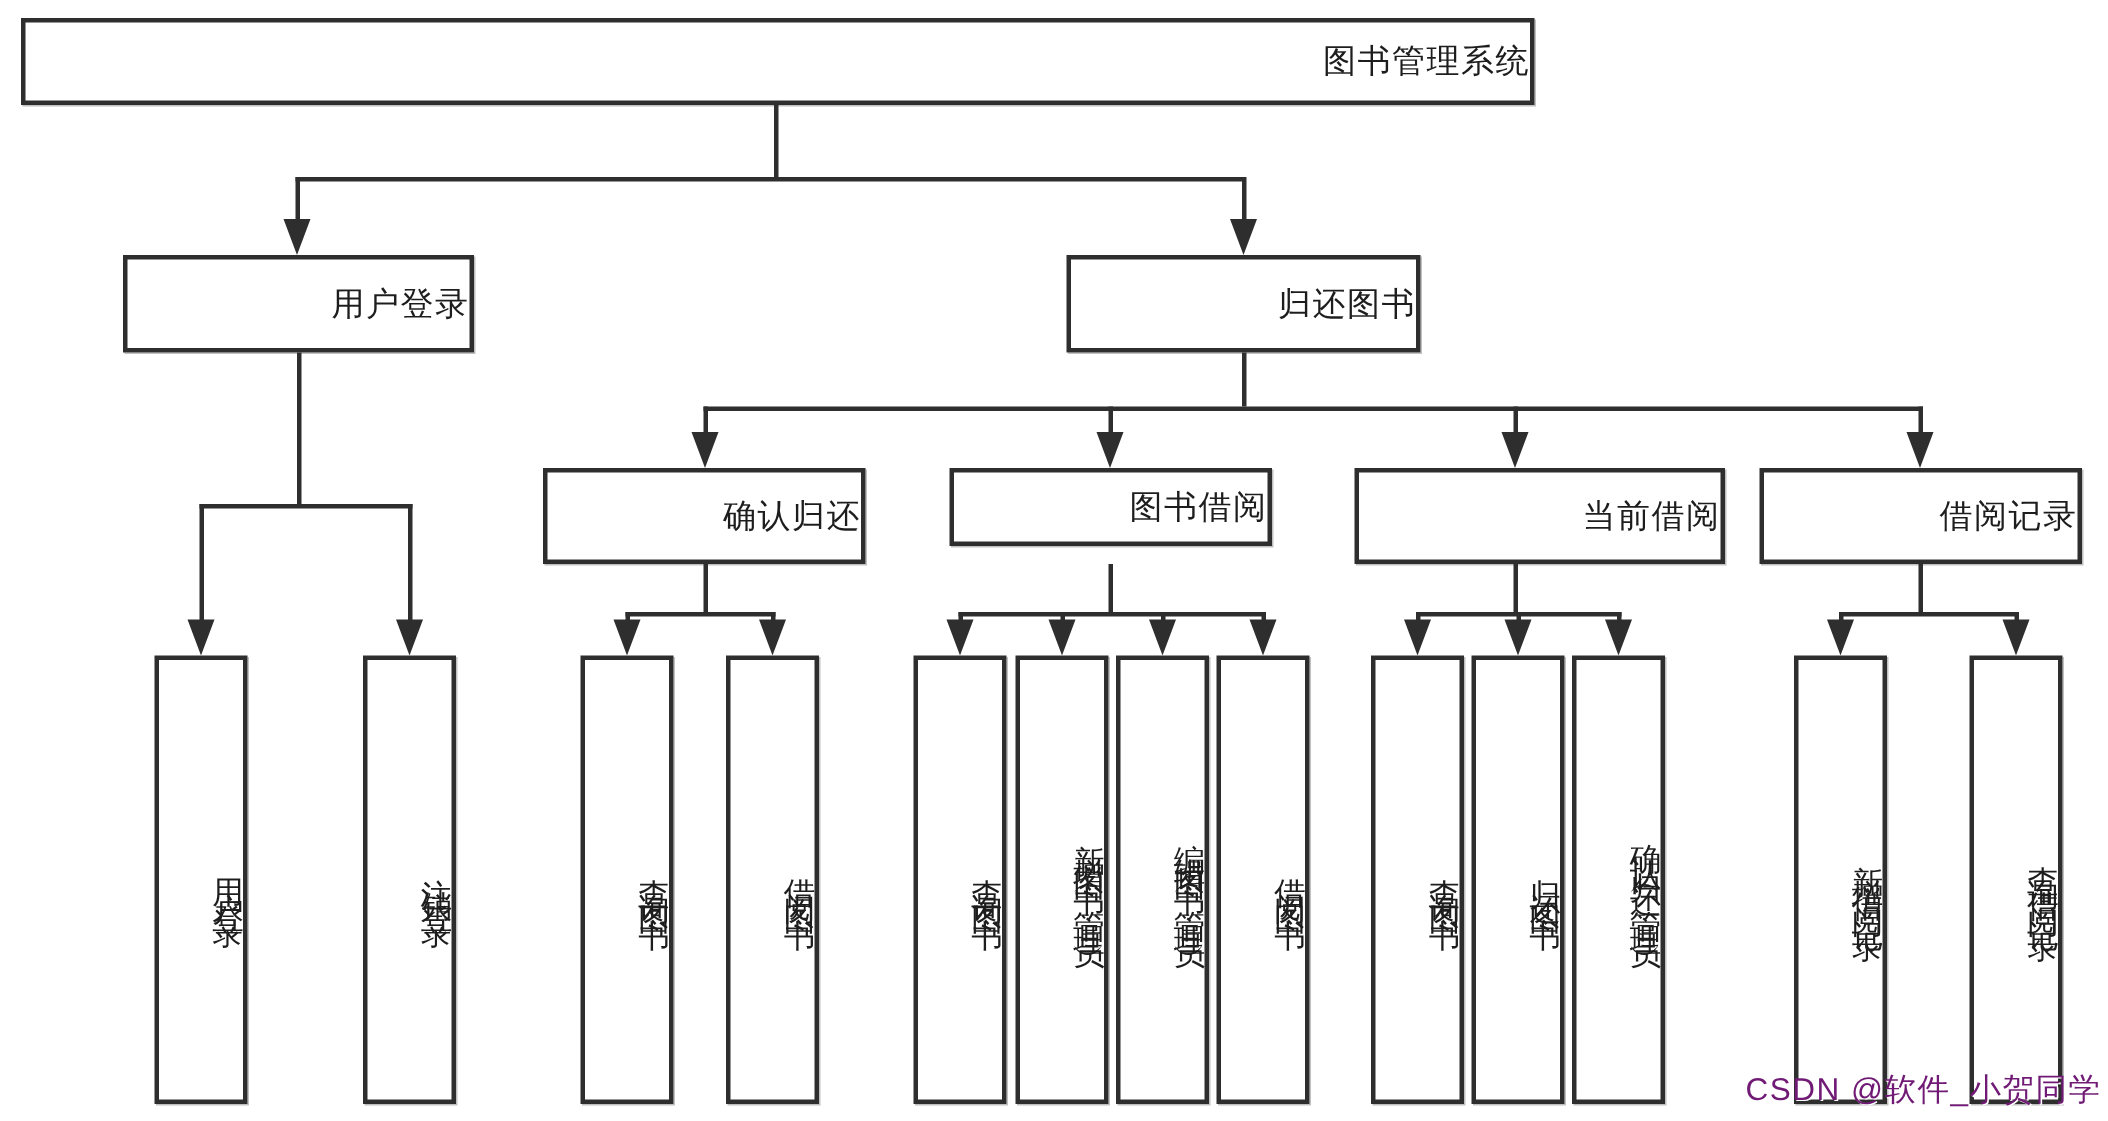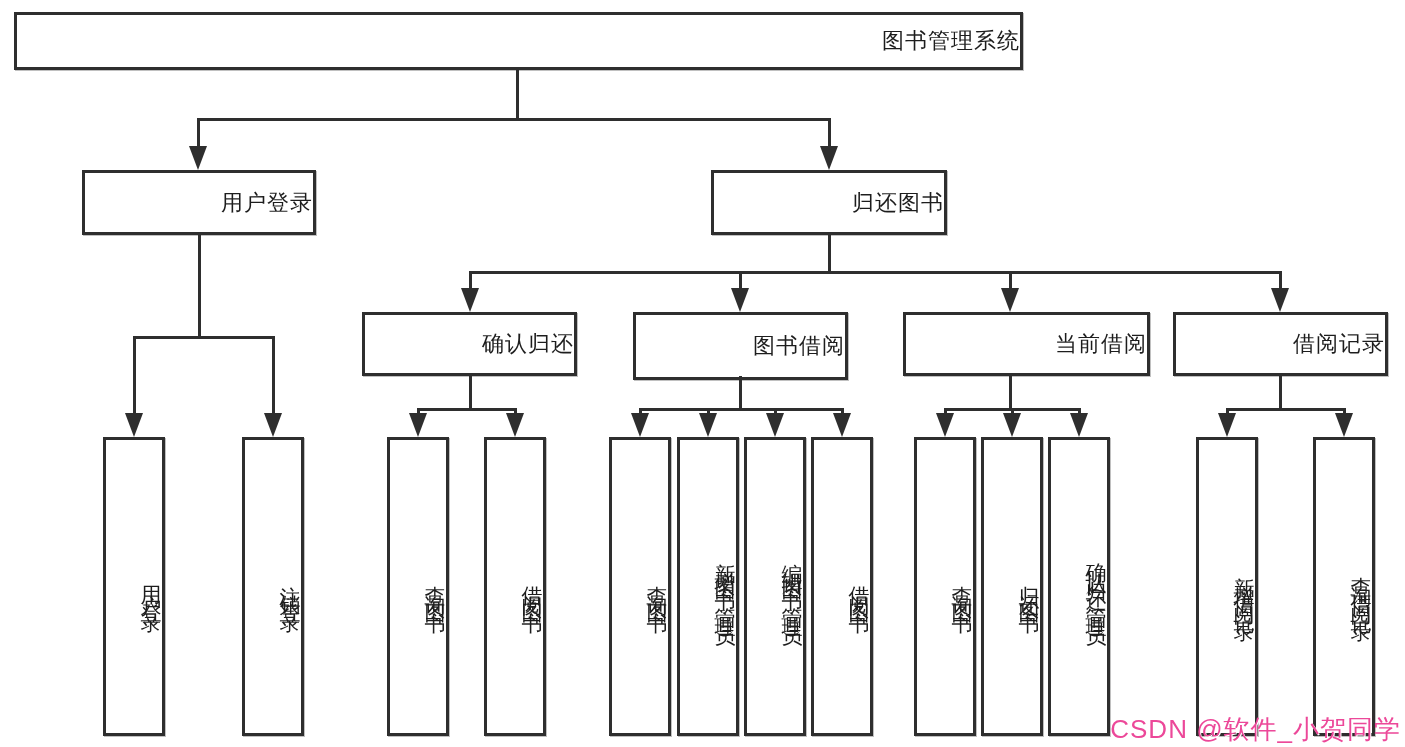--- a/index.html
+++ b/index.html
@@ -22,21 +22,21 @@
   }
   .vl { position:absolute; width:3px; background:#2e2e2e; }
   .hl { position:absolute; height:3px; background:#2e2e2e; }
   .ar {
     position:absolute; width:0; height:0;
     border-left:9px solid transparent; border-right:9px solid transparent;
     border-top:24px solid #2e2e2e;
   }
   .wm {
     position:absolute; top:712px; right:4px;
-    font-size:26px; color:#ec4899; letter-spacing:1px;
+    font-size:21px; color:#701a75; letter-spacing:1px;
     text-shadow:1px 1px 0 #ffffff; z-index:10; white-space:nowrap;
   }
 </style>
 </head>
 <body>
 
 <div class="canvas">
 
   <div class="box" style="left:14px; top:12px; width:1009px; height:58px;">
     <span class="lbl">图书管理系统</span>
@@ -70,21 +70,21 @@
   <div class="vl" style="left:739px; top:271px; height:22px;"></div>
   <div class="ar" style="left:731px; top:288px;"></div>
   <div class="vl" style="left:1009px; top:271px; height:22px;"></div>
   <div class="ar" style="left:1001px; top:288px;"></div>
   <div class="vl" style="left:1279px; top:271px; height:22px;"></div>
   <div class="ar" style="left:1271px; top:288px;"></div>
 
   <div class="box" style="left:362px; top:312px; width:215px; height:64px;">
     <span class="lbl">确认归还</span>
   </div>
-  <div class="box" style="left:633px; top:312px; width:215px; height:68px;">
+  <div class="box" style="left:633px; top:312px; width:215px; height:52px;">
     <span class="lbl">图书借阅</span>
   </div>
   <div class="box" style="left:903px; top:312px; width:247px; height:64px;">
     <span class="lbl">当前借阅</span>
   </div>
   <div class="box" style="left:1173px; top:312px; width:215px; height:64px;">
     <span class="lbl">借阅记录</span>
   </div>
 
   <div class="vl" style="left:469px; top:376px; height:32px;"></div>

